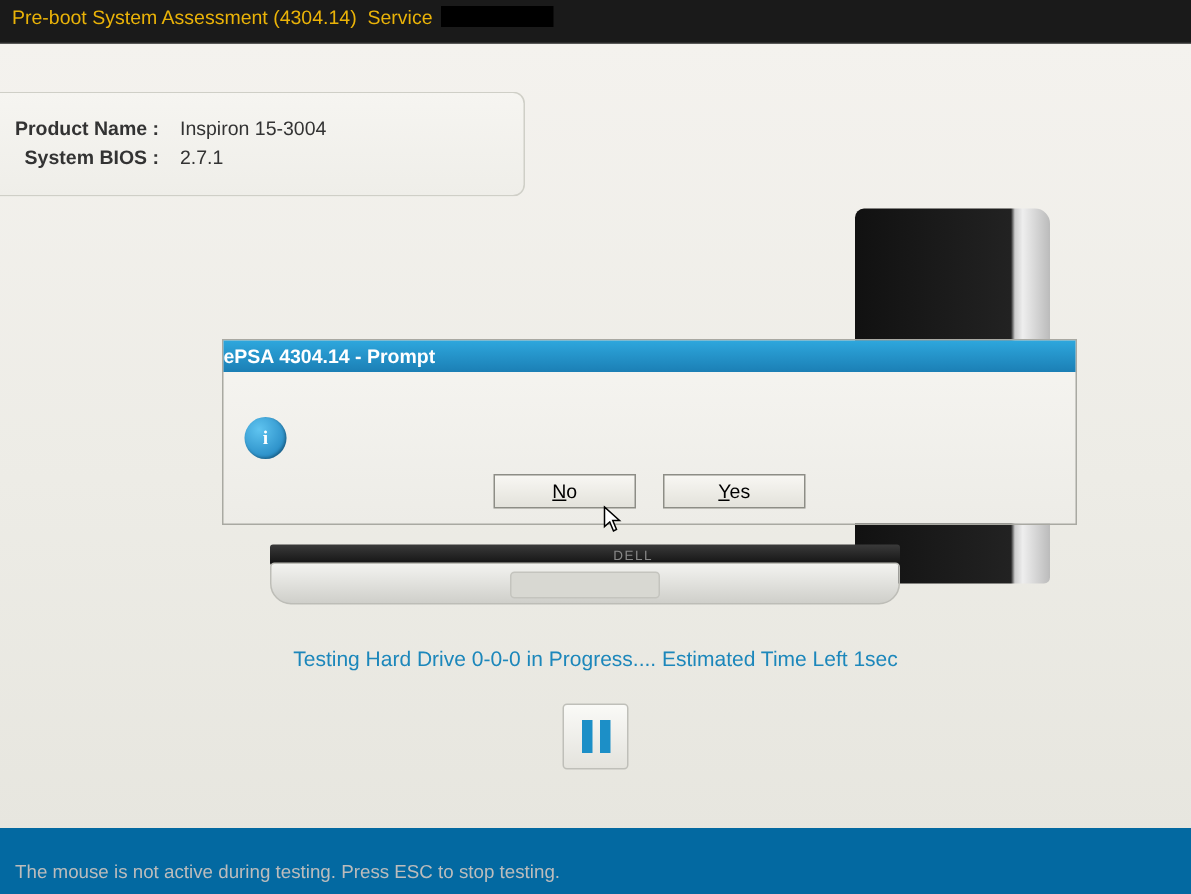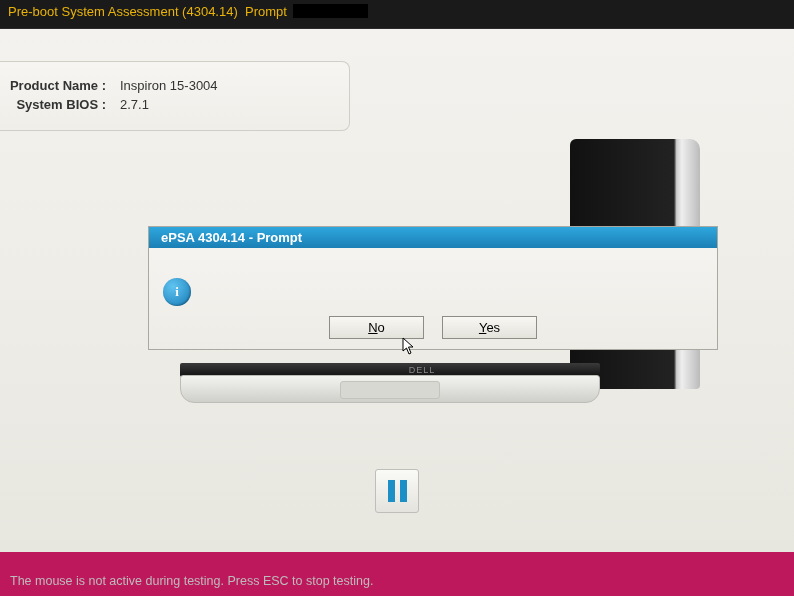--- a/index.html
+++ b/index.html
@@ -116,21 +116,21 @@
     width: 570px;
     background: linear-gradient(180deg,#f6f5f1,#edece7);
     border: 1px solid #a9a9a2;
     z-index: 10;
   }
   .prompt-title {
     background: linear-gradient(180deg,#2ea7dd,#1b7fb5);
     color: #fff;
     font-size: 13px;
     font-weight: bold;
-    padding: 3px 12px;
+    padding: 3px 0;
   }
   .prompt-body {
     display: flex;
     padding: 12px 14px 6px 14px;
     gap: 14px;
     color: #333;
     font-size: 13px;
     line-height: 1.5;
   }
   .info-icon {
@@ -191,33 +191,33 @@
   }
   .pause-glyph span {
     width: 7px; height: 22px; background: #1c8fc7; display: block;
   }
   .footer {
     position: absolute;
     bottom: 0;
     left: 0;
     width: 794px;
     height: 30px;
-    background: #be185d;
+    background: #0369a1;
     color: #bcbcbc;
     font-size: 12.5px;
     padding: 22px 10px;
   }
 </style>
 </head>
 <body>
 
 <div class="titlebar">
   <span>Pre-boot System Assessment (4304.14)</span>
   &nbsp;&nbsp;
-  <span>Prompt</span>
+  <span>Service</span>
   <span class="titlebar-redact"></span>
 </div>
 
 <div class="main-panel">
 
   <div class="sysinfo">
     <div class="sysinfo-row">
       <span class="sysinfo-label">Product Name :</span>
       <span class="sysinfo-value">Inspiron 15-3004</span>
     </div>
@@ -243,20 +243,21 @@
     <div class="prompt-buttons">
       <button class="btn"><span class="ul">N</span><span>o</span></button>
       <button class="btn"><span class="ul">Y</span><span></span><span>es</span></button>
     </div>
   </div>
 
   <svg class="cursor" width="16" height="20" viewBox="0 0 16 20">
     <path d="M1 1 L1 14 L4.5 11 L7 17 L9 16 L6.5 10 L11 10 Z" fill="#fff" stroke="#000" stroke-width="1"></path>
   </svg>
 
+  <div class="status-line">Testing Hard Drive 0-0-0 in Progress.... Estimated Time Left 1sec</div>
 
   <div class="pause-btn">
     <div class="pause-glyph">
         <span></span>
         <span></span>
       </div>
   </div>
 
 </div>
 

